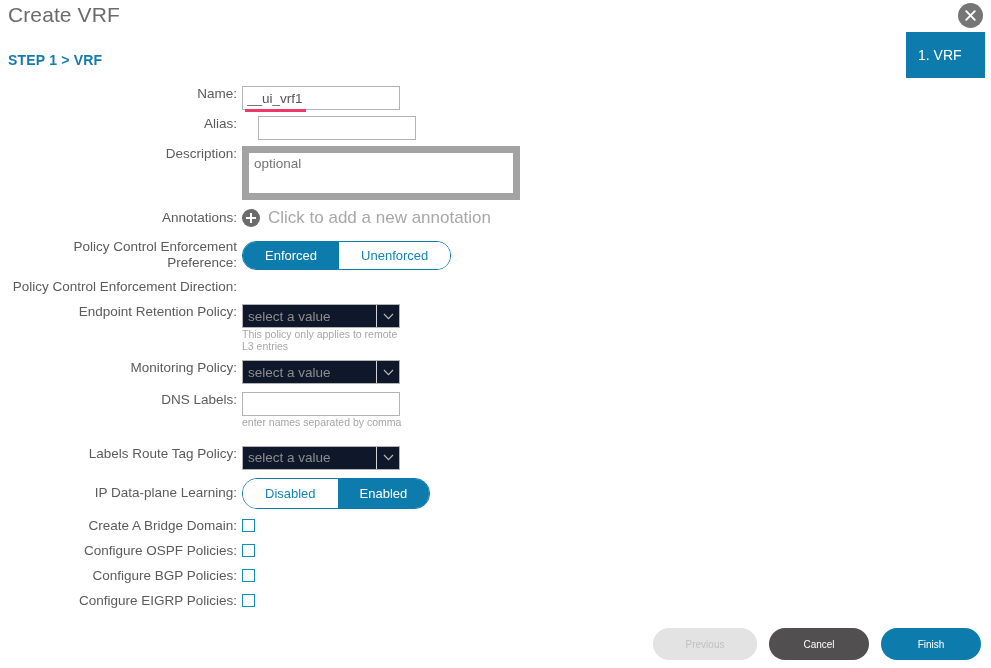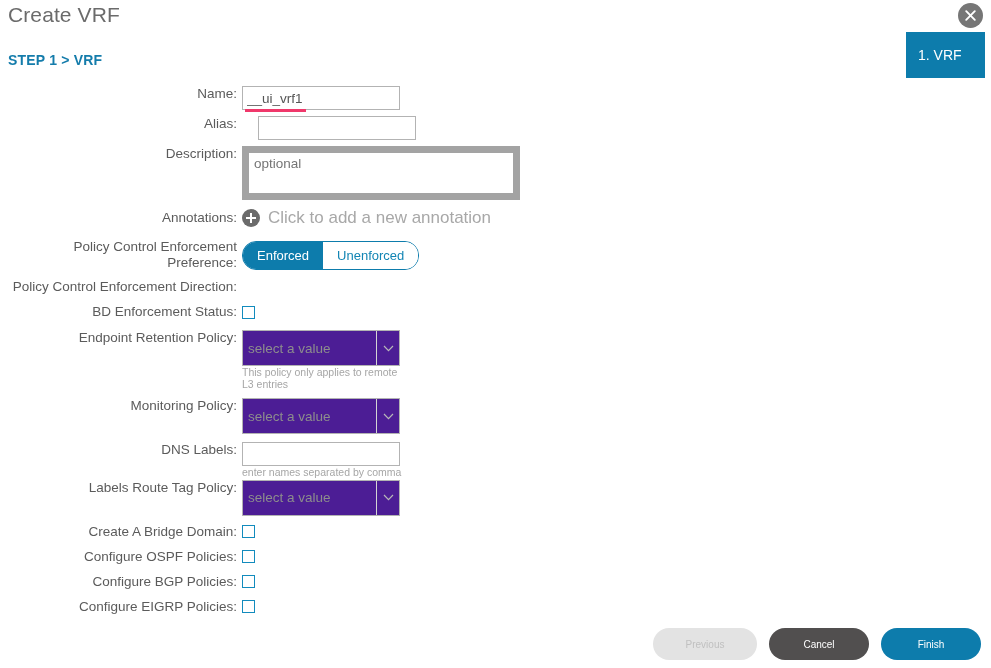--- a/index.html
+++ b/index.html
@@ -162,21 +162,21 @@
     border-radius: 14px;
     overflow: hidden;
     height: 27px;
     background: #fff;
   }
   .pill-seg {
     display: flex;
     align-items: center;
     justify-content: center;
     font-size: 13px;
-    padding: 0 14px;
+    padding: 0 22px;
     cursor: pointer;
     color: #1285b4;
     background: #fff;
     white-space: nowrap;
   }
   .pill-seg.active {
     background: #0d7cac;
     color: #ffffff;
   }
 
@@ -187,26 +187,26 @@
     border: 1.5px solid #128bbd;
     background: #fff;
     box-sizing: border-box;
     cursor: pointer;
     display: block;
   }
 
   
   .sel {
     width: 158px;
-    height: 36px;
+    height: 24px;
     border: 1px solid #b3b3b3;
     box-sizing: border-box;
     display: flex;
     align-items: center;
-    background: #4c1d95;
+    background: #0f172a;
     cursor: pointer;
   }
   .sel-val {
     flex: 1 1 auto;
     font-size: 13.5px;
     color: #8d8d8d;
     padding-left: 5px;
     white-space: nowrap;
     overflow: hidden;
   }
@@ -307,26 +307,20 @@
         <div class="pill-seg active">Enforced</div>
         <div class="pill-seg">Unenforced</div>
       </div>
     </div>
   </div>
 
   <div class="row" style="margin-bottom:9px; align-items:center;">
     <div class="lbl">Policy Control Enforcement Direction:</div>
   </div>
 
-  <div class="row" style="margin-bottom:10px; align-items:center;">
-    <div class="lbl">BD Enforcement Status:</div>
-    <div class="ctl">
-      <div class="cbox"></div>
-    </div>
-  </div>
 
   <div class="row" style="margin-bottom:8px;">
     <div class="lbl">Endpoint Retention Policy:</div>
     <div class="ctl">
       <div class="sel">
         <div class="sel-val">select a value</div>
         <div class="sel-arrow">
           <svg width="11" height="7" viewBox="0 0 11 7">
               <path d="M1 1 L5.5 5.6 L10 1" stroke="#b8b8b8" stroke-width="1.2" fill="none"></path>
             </svg>
@@ -343,21 +337,21 @@
         <div class="sel-val">select a value</div>
         <div class="sel-arrow">
           <svg width="11" height="7" viewBox="0 0 11 7">
               <path d="M1 1 L5.5 5.6 L10 1" stroke="#b8b8b8" stroke-width="1.2" fill="none"></path>
             </svg>
         </div>
       </div>
     </div>
   </div>
 
-  <div class="row" style="margin-bottom:1px;">
+  <div class="row" style="margin-bottom:17px;">
     <div class="lbl">DNS Labels:</div>
     <div class="ctl">
       <input class="txt-input" type="text" value="" style="">
       <div class="hint" style="width:185px;">enter names separated by comma</div>
     </div>
   </div>
 
   <div class="row" style="margin-bottom:8px;">
     <div class="lbl">Labels Route Tag Policy:</div>
     <div class="ctl">
@@ -365,20 +359,29 @@
         <div class="sel-val">select a value</div>
         <div class="sel-arrow">
           <svg width="11" height="7" viewBox="0 0 11 7">
               <path d="M1 1 L5.5 5.6 L10 1" stroke="#b8b8b8" stroke-width="1.2" fill="none"></path>
             </svg>
         </div>
       </div>
     </div>
   </div>
 
+  <div class="row" style="margin-bottom:9px; align-items:center;">
+    <div class="lbl">IP Data-plane Learning:</div>
+    <div class="ctl">
+      <div class="pill" style="height:29px; border-radius:15px;">
+        <div class="pill-seg">Disabled</div>
+        <div class="pill-seg active">Enabled</div>
+      </div>
+    </div>
+  </div>
 
   <div class="row" style="margin-bottom:9px; align-items:center;">
     <div class="lbl">Create A Bridge Domain:</div>
     <div class="ctl">
       <div class="cbox"></div>
     </div>
   </div>
 
   <div class="row" style="margin-bottom:9px; align-items:center;">
     <div class="lbl">Configure OSPF Policies:</div>

